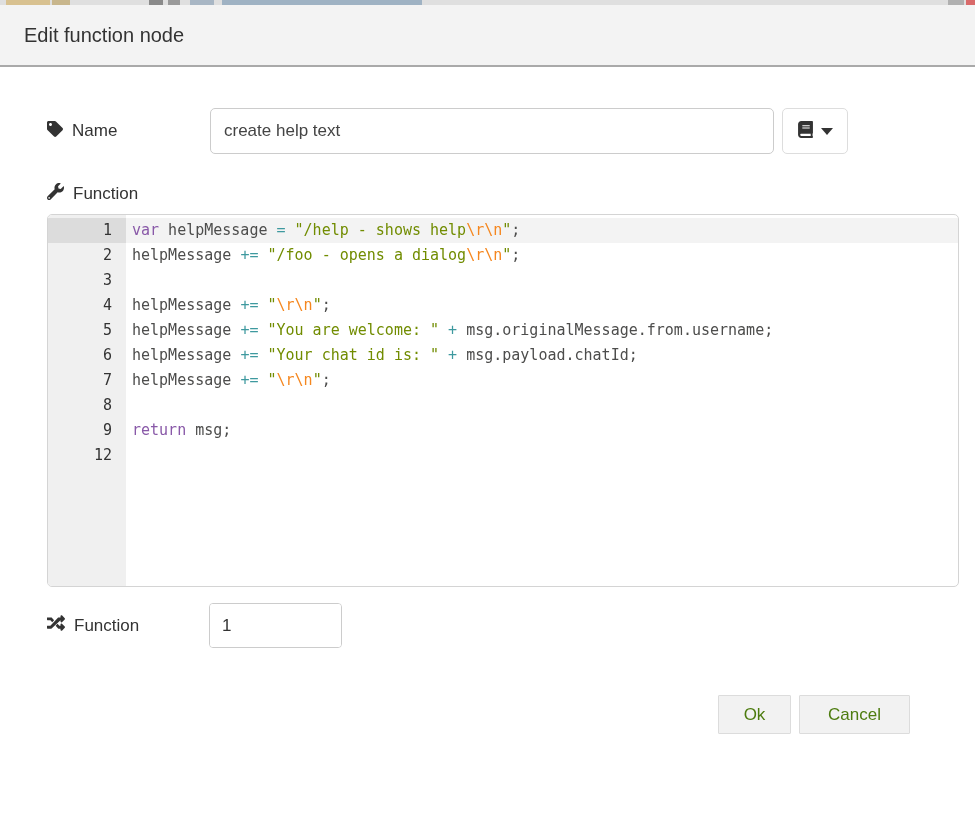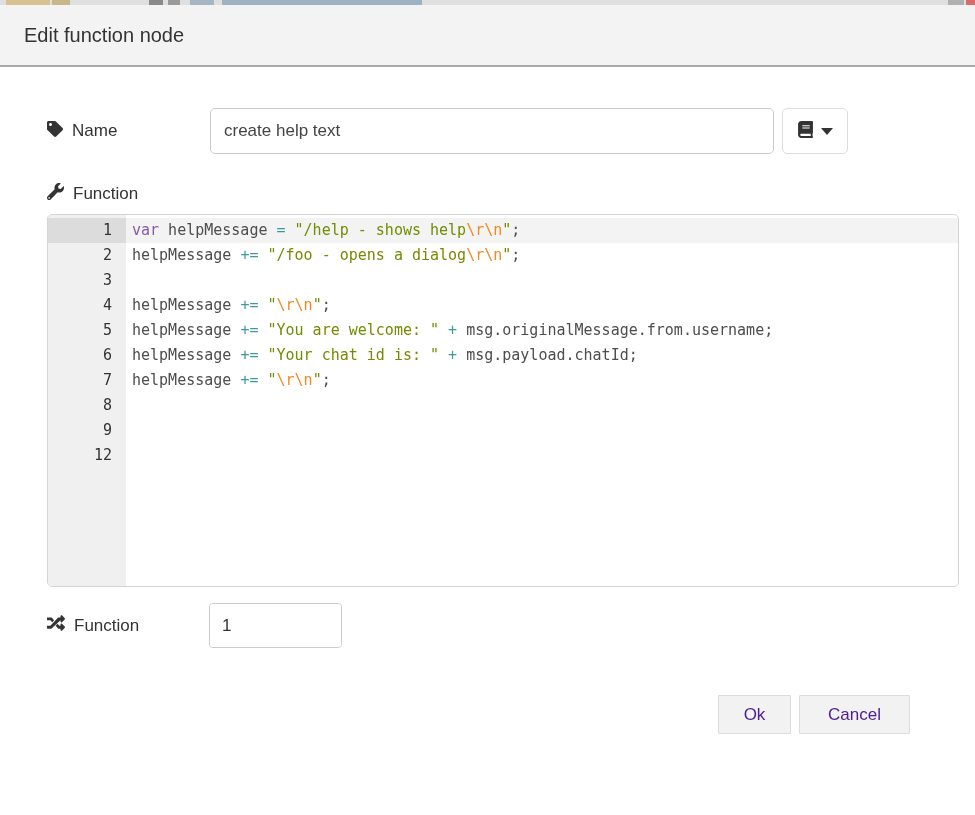--- a/index.html
+++ b/index.html
@@ -79,21 +79,21 @@
     margin-top: 18px; width: 702px; height: 53px;
     background: #fbfbd4; border: 1px solid #e4e4c0; border-radius: 2px;
     display: flex; align-items: center; padding: 0 15px;
     font-size: 16px; color: #333;
   }
 
   
   .dlg-footer { display: flex; justify-content: flex-end; gap: 8px; margin-top: 47px; padding-right: 18px; }
   .btn {
     height: 39px; background: #f2f2f2; border: 1px solid #dcdcdc;
-    font-size: 17px; color: #4c1d95; cursor: pointer; border-radius: 1px;
+    font-size: 17px; color: #4d7c0f; cursor: pointer; border-radius: 1px;
     font-family: "Liberation Sans", sans-serif; padding: 0 20px;
   }
   .btn-ok { width: 73px; }
   .btn-cancel { width: 111px; }
 
   .icon { color: #333; }
 </style>
 </head>
 <body>
 
@@ -160,20 +160,21 @@
         </div>
       <div class="code-area">
           <div class="code-line active"><span style="color: rgb(137, 89, 168);">var</span><span style="color: rgb(77, 77, 76);"> helpMessage </span><span style="color: rgb(62, 153, 159);">=</span><span style="color: rgb(77, 77, 76);"> </span><span style="color: rgb(113, 140, 0);">"/help - shows help</span><span style="color: rgb(245, 135, 31);">\r\n</span><span style="color: rgb(113, 140, 0);">"</span><span style="color: rgb(77, 77, 76);">;</span></div>
           <div class="code-line"><span style="color: rgb(77, 77, 76);">helpMessage </span><span style="color: rgb(62, 153, 159);">+=</span><span style="color: rgb(77, 77, 76);"> </span><span style="color: rgb(113, 140, 0);">"/foo - opens a dialog</span><span style="color: rgb(245, 135, 31);">\r\n</span><span style="color: rgb(113, 140, 0);">"</span><span style="color: rgb(77, 77, 76);">;</span></div>
           <div class="code-line"></div>
           <div class="code-line"><span style="color: rgb(77, 77, 76);">helpMessage </span><span style="color: rgb(62, 153, 159);">+=</span><span style="color: rgb(77, 77, 76);"> </span><span style="color: rgb(113, 140, 0);">"</span><span style="color: rgb(245, 135, 31);">\r\n</span><span style="color: rgb(113, 140, 0);">"</span><span style="color: rgb(77, 77, 76);">;</span></div>
           <div class="code-line"><span style="color: rgb(77, 77, 76);">helpMessage </span><span style="color: rgb(62, 153, 159);">+=</span><span style="color: rgb(77, 77, 76);"> </span><span style="color: rgb(113, 140, 0);">"You are welcome: "</span><span style="color: rgb(77, 77, 76);"> </span><span style="color: rgb(62, 153, 159);">+</span><span style="color: rgb(77, 77, 76);"> msg.originalMessage.from.username;</span></div>
           <div class="code-line"><span style="color: rgb(77, 77, 76);">helpMessage </span><span style="color: rgb(62, 153, 159);">+=</span><span style="color: rgb(77, 77, 76);"> </span><span style="color: rgb(113, 140, 0);">"Your chat id is: "</span><span style="color: rgb(77, 77, 76);"> </span><span style="color: rgb(62, 153, 159);">+</span><span style="color: rgb(77, 77, 76);"> msg.payload.chatId;</span></div>
           <div class="code-line"><span style="color: rgb(77, 77, 76);">helpMessage </span><span style="color: rgb(62, 153, 159);">+=</span><span style="color: rgb(77, 77, 76);"> </span><span style="color: rgb(113, 140, 0);">"</span><span style="color: rgb(245, 135, 31);">\r\n</span><span style="color: rgb(113, 140, 0);">"</span><span style="color: rgb(77, 77, 76);">;</span></div>
           <div class="code-line"></div>
+          <div class="code-line"><span style="color: rgb(137, 89, 168);">return</span><span style="color: rgb(77, 77, 76);"> msg;</span></div>
         </div>
     </div>
 
     <div class="outputs-row">
       <span class="form-label">
         <span class="icon">
           <svg width="18" height="18" viewBox="0 0 512 512" fill="#333">
               <path d="M504.971 359.029c9.373 9.373 9.373 24.569 0 33.941l-80 79.984c-15.01 15.01-40.971 4.49-40.971-16.971V416h-58.785a12.004 12.004 0 0 1-8.773-3.812l-70.556-75.596 53.333-57.143L352 336h32v-39.981c0-21.438 25.943-31.998 40.971-16.971l80 79.981zM12 176h84l52.781 56.551 53.333-57.143-70.556-75.596A11.999 11.999 0 0 0 122.785 96H12c-6.627 0-12 5.373-12 12v56c0 6.627 5.373 12 12 12zm372 0v39.984c0 21.46 25.961 31.98 40.971 16.971l80-79.984c9.373-9.373 9.373-24.569 0-33.941l-80-79.981C409.943 24.021 384 34.582 384 56.019V96h-58.785a12.004 12.004 0 0 0-8.773 3.812L96 336H12c-6.627 0-12 5.373-12 12v56c0 6.627 5.373 12 12 12h110.785c3.326 0 6.503-1.381 8.773-3.812L384 176z"></path>
             </svg>
         </span>

